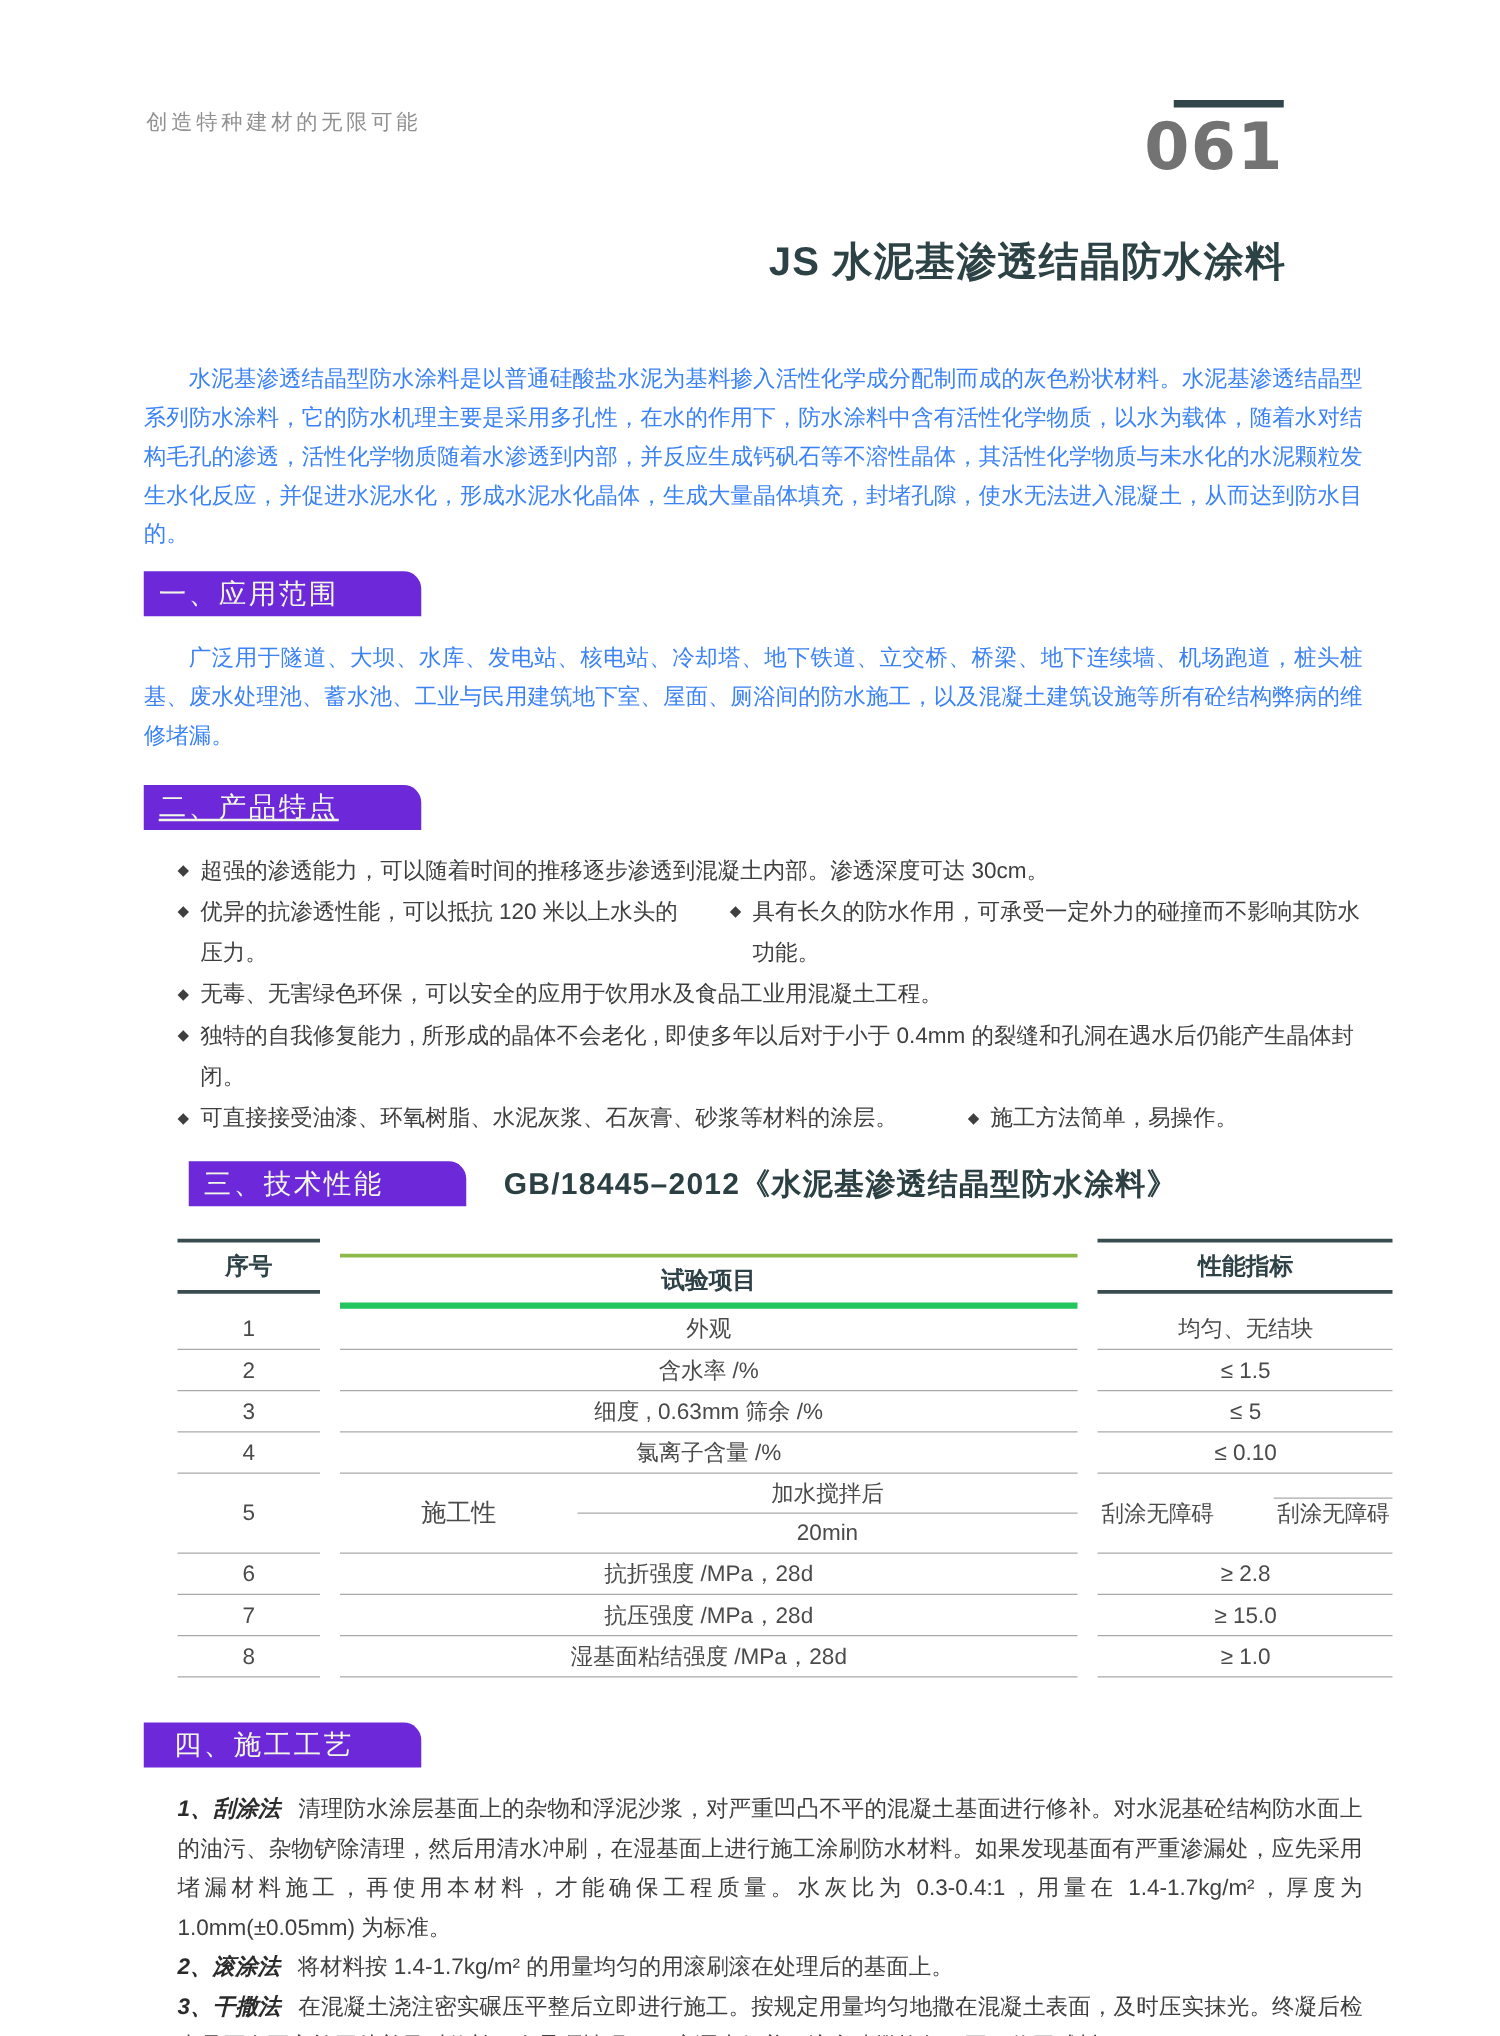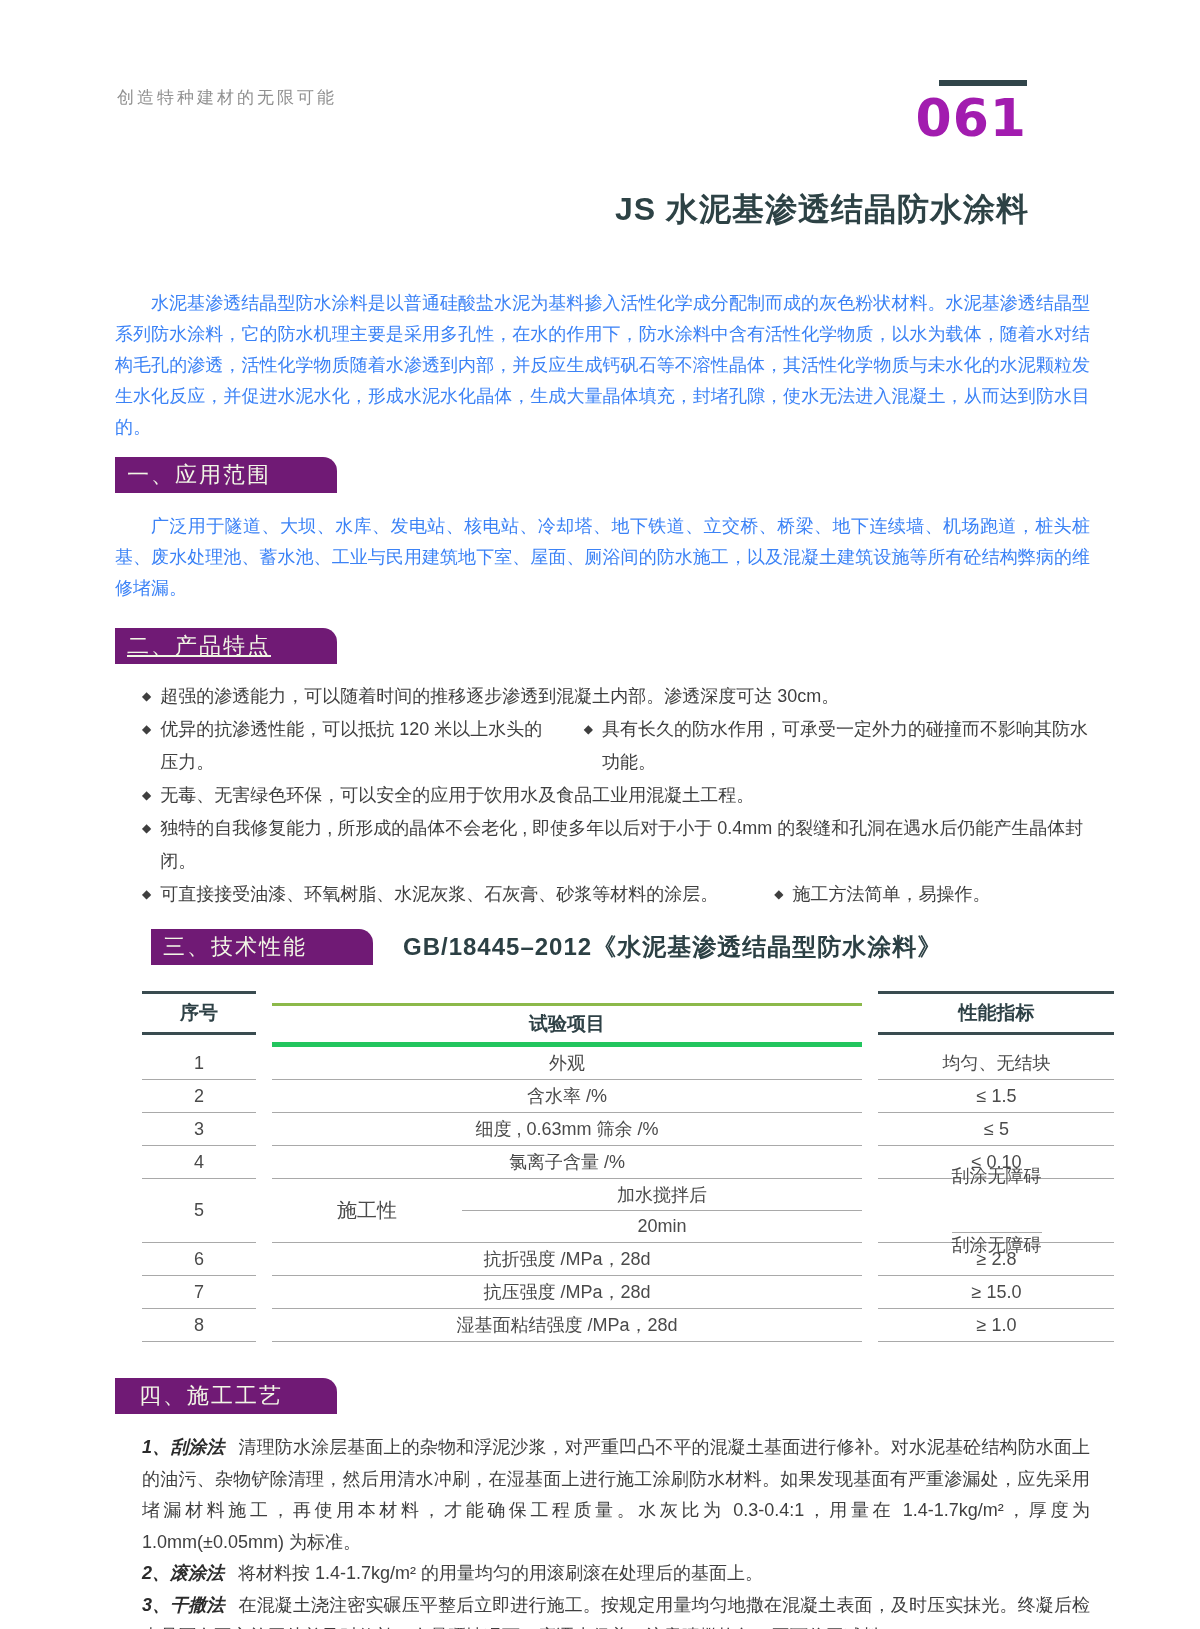--- a/index.html
+++ b/index.html
@@ -4,29 +4,29 @@
 <style>
   html,body{margin:0;padding:0;background:#ffffff;}
   .page{
     position:relative;width:1114px;height:1629px;background:#ffffff;
     font-family:"Liberation Sans","DejaVu Sans",sans-serif;color:#3f3f3f;overflow:hidden;
   }
   
   .tagline{position:absolute;left:117px;top:86px;font-size:17px;letter-spacing:3px;color:#909090;}
   .pageno-block{position:absolute;top:80px;right:87px;text-align:right;}
   .pageno-bar{width:88px;height:6px;background:#31454a;margin-left:auto;}
-  .pageno-num{font-size:52px;font-weight:800;color:#a21caf;line-height:1;margin-top:6px;letter-spacing:1px;font-family:"DejaVu Sans","Liberation Sans",sans-serif;}
+  .pageno-num{font-size:52px;font-weight:800;color:#737373;line-height:1;margin-top:6px;letter-spacing:1px;font-family:"DejaVu Sans","Liberation Sans",sans-serif;}
   .doc-title{position:absolute;top:188px;right:85px;font-size:32px;font-weight:bold;color:#2d4245;letter-spacing:1px;}
   
   .content{position:absolute;left:115px;top:288px;width:975px;}
   .para{font-size:18px;line-height:31px;text-align:justify;color:#3b82f6;margin:0;}
   .indent{text-indent:2em;}
   
   .banner{
-    width:222px;height:36px;box-sizing:border-box;background:#701a75;
+    width:222px;height:36px;box-sizing:border-box;background:#6d28d9;
     border-radius:0 14px 0 0;color:#f2f7e6;font-size:22px;line-height:36px;
     padding-left:12px;letter-spacing:2px;
   }
   .mt-banner1{margin-top:14px;}
   .mt-s1body{margin-top:18px;}
   .mt-banner2{margin-top:24px;text-decoration:underline;}
   
   .bullets{margin-top:16px;padding-left:27px;}
   .bline{display:flex;align-items:flex-start;min-height:33px;font-size:18px;line-height:33px;color:#3f3f3f;}
   .bpair{display:flex;align-items:flex-start;}
@@ -47,21 +47,21 @@
   .b-green-top{border-top:3px solid #8cb94a;}
   .b-dark-bot{border-bottom:3px solid #3a4c50;}
   .b-green-bot{border-bottom:5px solid #22c55e;margin-top:12px;}
   .td{height:33px;border-bottom:1px solid #a9a9a9;}
   .td-tall{height:64px;border-bottom:1px solid #a9a9a9;padding:0;}
   .r5wrap{display:flex;width:100%;height:100%;}
   .r5left{width:190px;display:flex;align-items:center;justify-content:center;font-size:20px;color:#4a4a4a;}
   .r5right{flex:1;display:flex;flex-direction:column;}
   .r5cell{flex:1;display:flex;align-items:center;justify-content:center;font-size:18px;color:#4a4a4a;}
   .subline{border-top:1px solid #a9a9a9;}
-  .stack{display:flex;flex-direction:column;padding:0;gap:44px;}
+  .stack{display:flex;padding:0;gap:44px;}
   
   .mt-banner4{margin-top:36px;padding-left:24px;}
   .steps{margin-top:18px;padding-left:27px;}
   .step{font-size:18px;line-height:31.5px;text-align:justify;color:#3f3f3f;margin:0;}
   .step b{color:#2b2b2b;margin-right:14px;font-style:italic;}
 </style>
 </head>
 <body>
 
 <div class="page">

